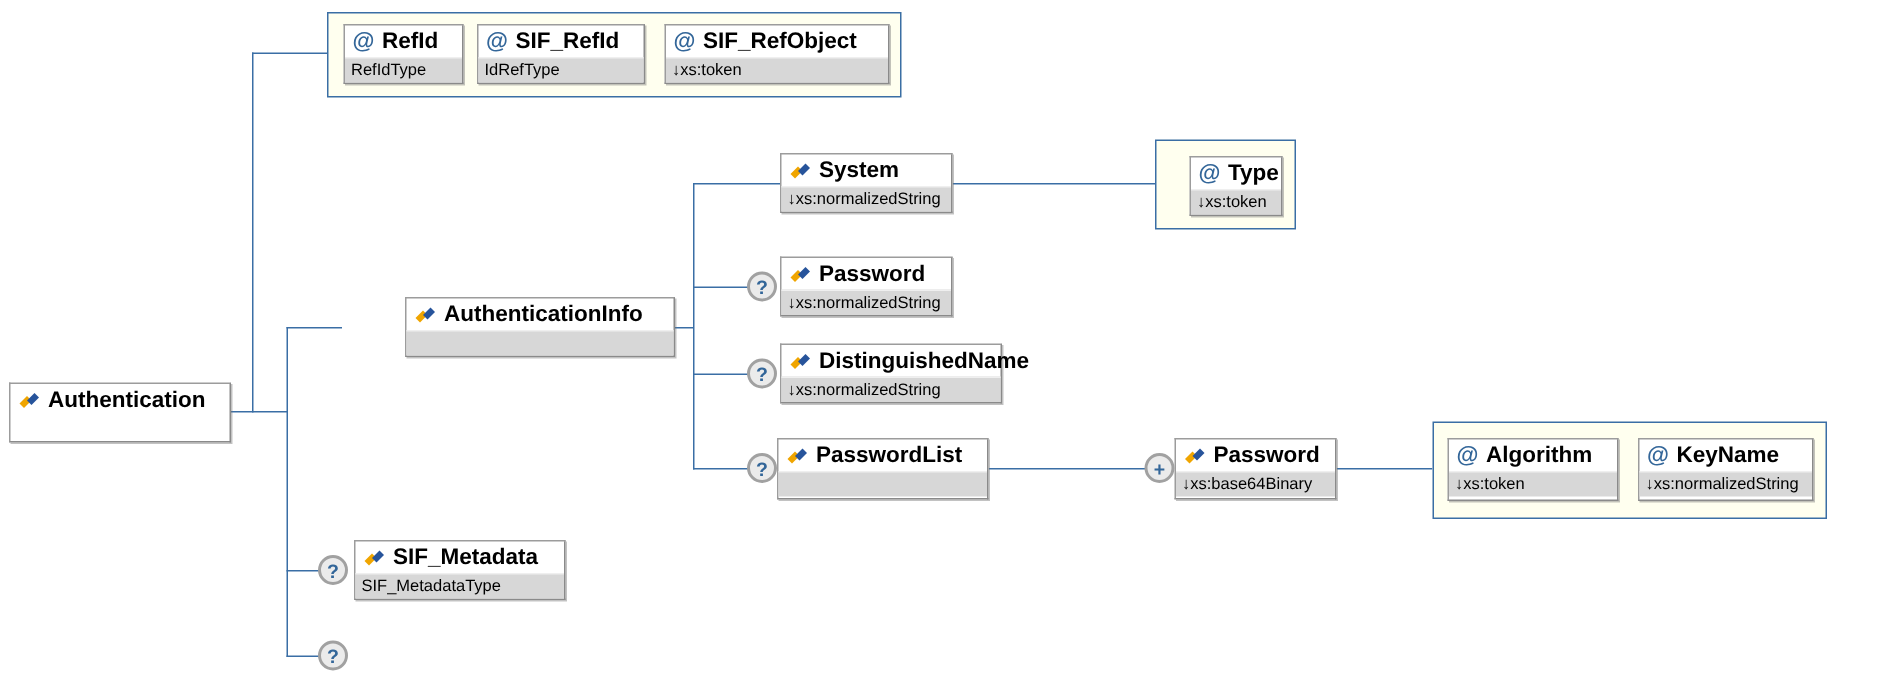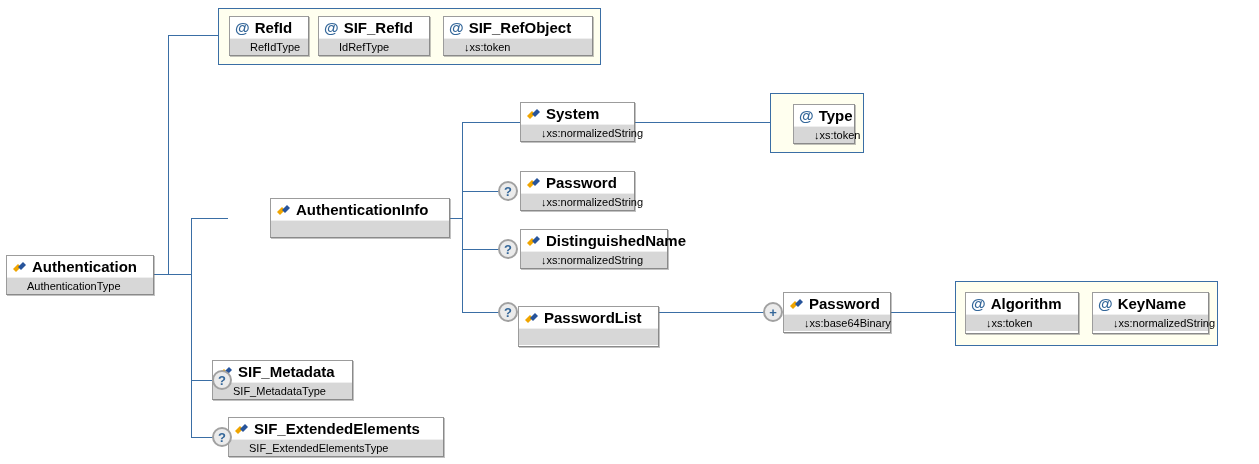--- a/index.html
+++ b/index.html
@@ -15,21 +15,21 @@
 
   .container{position:absolute;background:var(--container-bg);
     border:1px solid var(--container-border);box-sizing:border-box;}
 
   .node{position:absolute;box-sizing:border-box;background:#fff;
     border:1px solid var(--box-border);border-right-color:#8a8a8a;border-bottom-color:#8a8a8a;
     box-shadow:1px 1px 0 rgba(120,120,120,.45);}
   .name-row{height:21px;display:flex;align-items:center;gap:5px;padding:0 5px;
     font-weight:bold;font-size:15px;color:#000;white-space:nowrap;}
   .type-row{height:16px;background:var(--type-row-bg);border-top:1px solid #EFEFEF;
-    font-size:11px;color:#000;padding:0 20px;display:flex;align-items:center;white-space:nowrap;}
+    font-size:11px;color:#000;padding:0 4px;display:flex;align-items:center;white-space:nowrap;}
   .at{color:var(--marker-blue);font-weight:bold;font-size:15px;}
 
   .icon{display:inline-flex;flex:0 0 auto;}
 
   .circ{position:absolute;width:20px;height:20px;border-radius:50%;box-sizing:border-box;
     background:#EBEBEB;border:2px solid #A1A1A1;color:var(--marker-blue);
     font-weight:bold;font-size:13px;display:flex;align-items:center;justify-content:center;
     line-height:1;z-index:3;}
 
   .node,.container{z-index:2;}
@@ -63,21 +63,20 @@
   <div class="node" style="left:6px;top:255px;width:148px;height:40px;">
     <div class="name-row">
       <span class="icon">
         <svg width="15" height="12" viewBox="0 0 15 12">
             <polygon fill="#F0A500" points="1,8 6,3 9,6 4,11"></polygon>
             <polygon fill="#27549B" points="6,6 11,1 14,4 9,9"></polygon>
           </svg>
       </span>
       <span>Authentication</span>
     </div>
-    <div class="type-row">AuthenticationType</div>
   </div>
 
   <div class="node" style="left:229px;top:16px;width:80px;height:40px;">
     <div class="name-row">
       <span class="at">@</span>
       <span>RefId</span>
     </div>
     <div class="type-row">RefIdType</div>
   </div>
 
@@ -153,21 +152,21 @@
             <polygon fill="#F0A500" points="1,8 6,3 9,6 4,11"></polygon>
             <polygon fill="#27549B" points="6,6 11,1 14,4 9,9"></polygon>
           </svg>
       </span>
       <span>DistinguishedName</span>
     </div>
     <div class="type-row">↓xs:normalizedString</div>
   </div>
 
   <div class="circ" style="left:498px;top:302px;">?</div>
-  <div class="node" style="left:518px;top:292px;width:141px;height:41px;margin-top:14px;">
+  <div class="node" style="left:518px;top:292px;width:141px;height:41px;">
     <div class="name-row">
       <span class="icon">
         <svg width="15" height="12" viewBox="0 0 15 12">
             <polygon fill="#F0A500" points="1,8 6,3 9,6 4,11"></polygon>
             <polygon fill="#27549B" points="6,6 11,1 14,4 9,9"></polygon>
           </svg>
       </span>
       <span>PasswordList</span>
     </div>
     <div class="type-row"></div>
@@ -197,40 +196,28 @@
 
   <div class="node" style="left:1092px;top:292px;width:117px;height:42px;">
     <div class="name-row">
       <span class="at">@</span>
       <span>KeyName</span>
     </div>
     <div class="type-row">↓xs:normalizedString</div>
   </div>
 
   <div class="circ" style="left:212px;top:370px;">?</div>
-  <div class="node" style="left:212px;top:360px;width:141px;height:40px;">
+  <div class="node" style="left:236px;top:360px;width:141px;height:40px;">
     <div class="name-row">
       <span class="icon">
         <svg width="15" height="12" viewBox="0 0 15 12">
             <polygon fill="#F0A500" points="1,8 6,3 9,6 4,11"></polygon>
             <polygon fill="#27549B" points="6,6 11,1 14,4 9,9"></polygon>
           </svg>
       </span>
       <span>SIF_Metadata</span>
     </div>
     <div class="type-row">SIF_MetadataType</div>
   </div>
 
   <div class="circ" style="left:212px;top:427px;">?</div>
-  <div class="node" style="left:228px;top:417px;width:216px;height:40px;">
-    <div class="name-row">
-      <span class="icon">
-        <svg width="15" height="12" viewBox="0 0 15 12">
-            <polygon fill="#F0A500" points="1,8 6,3 9,6 4,11"></polygon>
-            <polygon fill="#27549B" points="6,6 11,1 14,4 9,9"></polygon>
-          </svg>
-      </span>
-      <span>SIF_ExtendedElements</span>
-    </div>
-    <div class="type-row">SIF_ExtendedElementsType</div>
-  </div>
 
 </div>
 
 </body></html>

